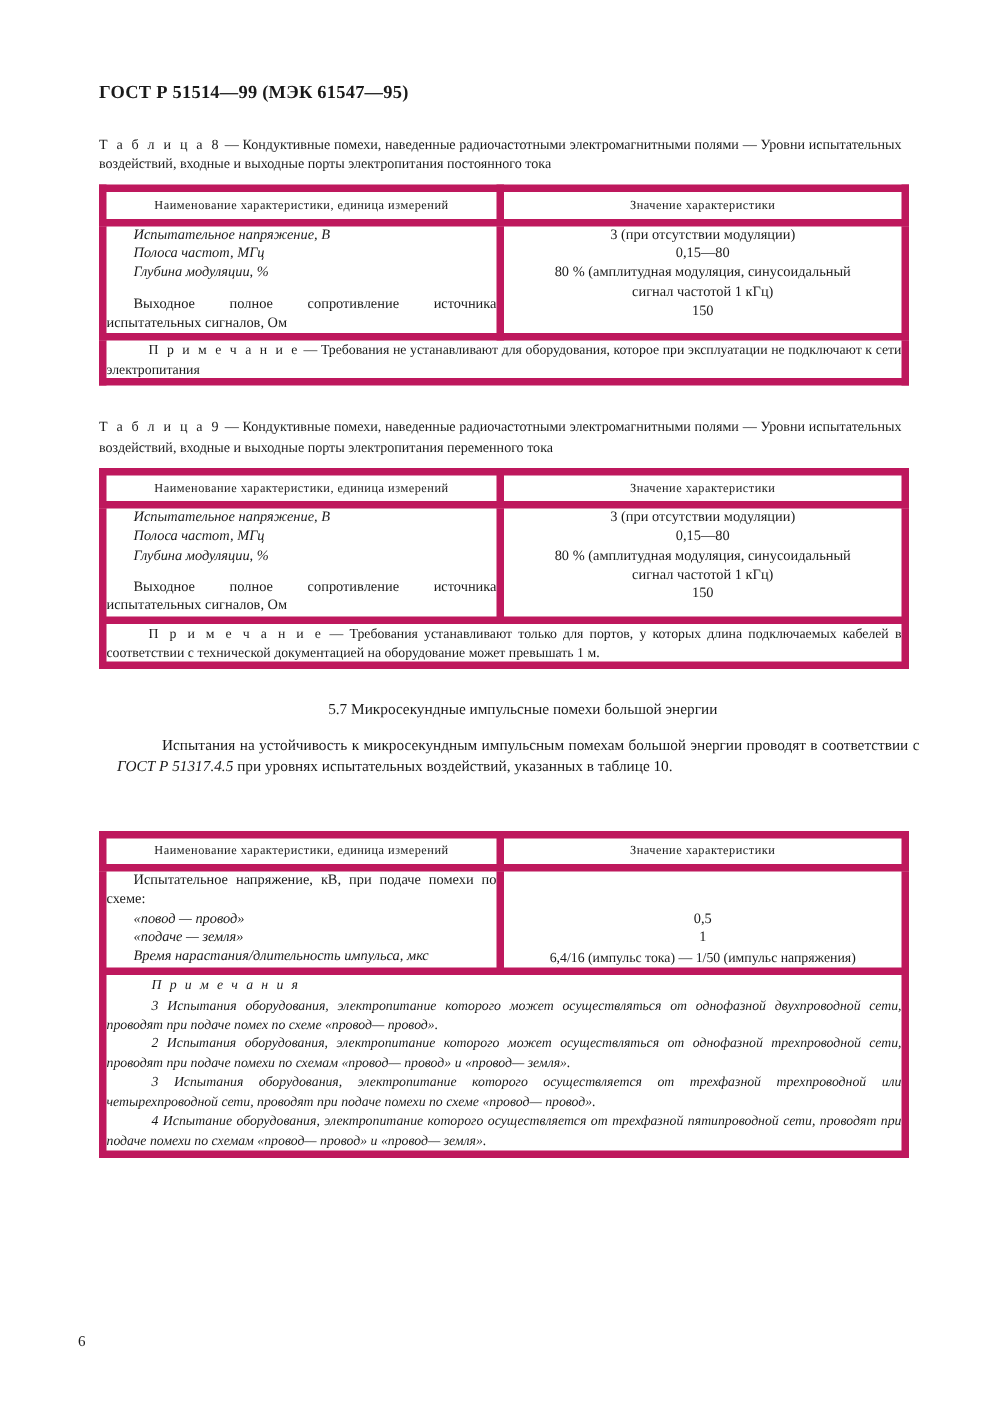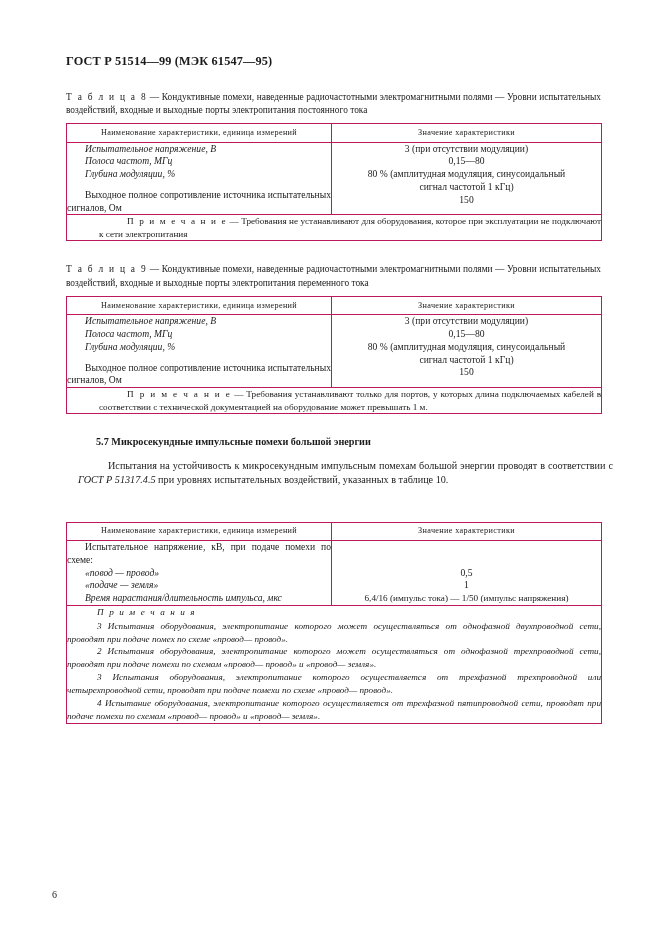--- a/index.html
+++ b/index.html
@@ -45,21 +45,21 @@
 
   
   .gost-table {
     width: 535px;
     border-collapse: collapse;
     border: 1px solid #1a1a1a;
     table-layout: fixed;
     margin: 0 0 0 0;
   }
   .gost-table td, .gost-table th {
-    border: 1px solid #be185d;
+    border: 5px solid #be185d;
     vertical-align: top;
     padding: 0;
   }
   .gost-table .colhead {
     font-size: 8.2px;
     text-align: center;
     font-weight: normal;
     letter-spacing: 0.35px;
     padding: 3.5px 4px 4px 4px;
     line-height: 1.2;
@@ -86,21 +86,21 @@
   .note-cell {
     font-size: 9.2px;
     line-height: 1.36;
     padding: 5px 8px 6px 6px;
     text-align: justify;
   }
   .note-cell .lead {
     letter-spacing: 1.6px;
   }
   .note-cell p { margin: 0; }
-  .note-cell p.first { text-indent: 28px; margin-left: 32px; }
+  .note-cell p.first { text-indent: 28px; }
 
   .notes-italic {
     font-style: italic;
     font-size: 9.2px;
     line-height: 1.4;
     padding: 4px 8px 6px 6px;
     text-align: justify;
   }
   .notes-italic .notes-title {
     display: block;
@@ -110,23 +110,24 @@
     margin-bottom: 1px;
   }
   .notes-italic p {
     margin: 0;
     text-indent: 30px;
   }
 
   
   .section-head {
     font-size: 10.2px;
-    font-weight: bold;
+    font-weight: normal;
     margin: 0 0 3px 0;
     padding-left: 30px;
+    text-align: center;
   }
   .para {
     font-size: 10.2px;
     line-height: 1.4;
     text-align: justify;
     text-indent: 30px;
     margin: 12px;
     width: 535px;
   }
   .para .it { font-style: italic; }

